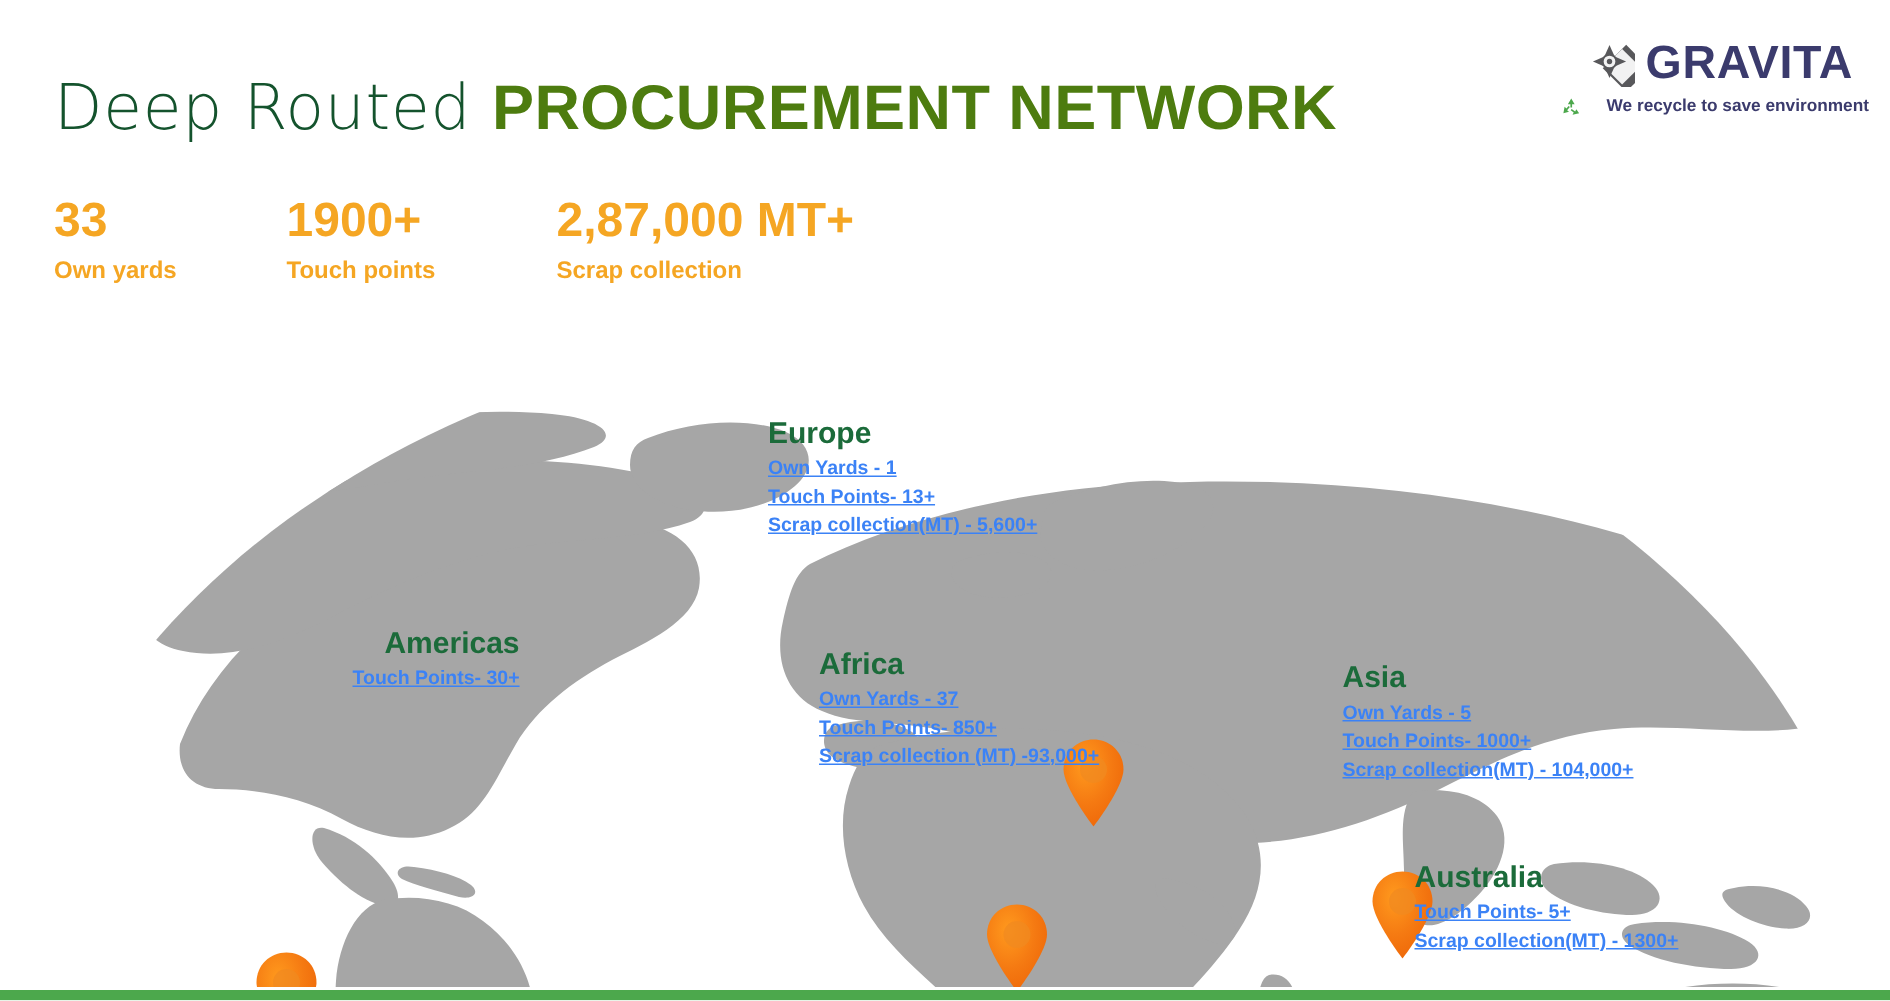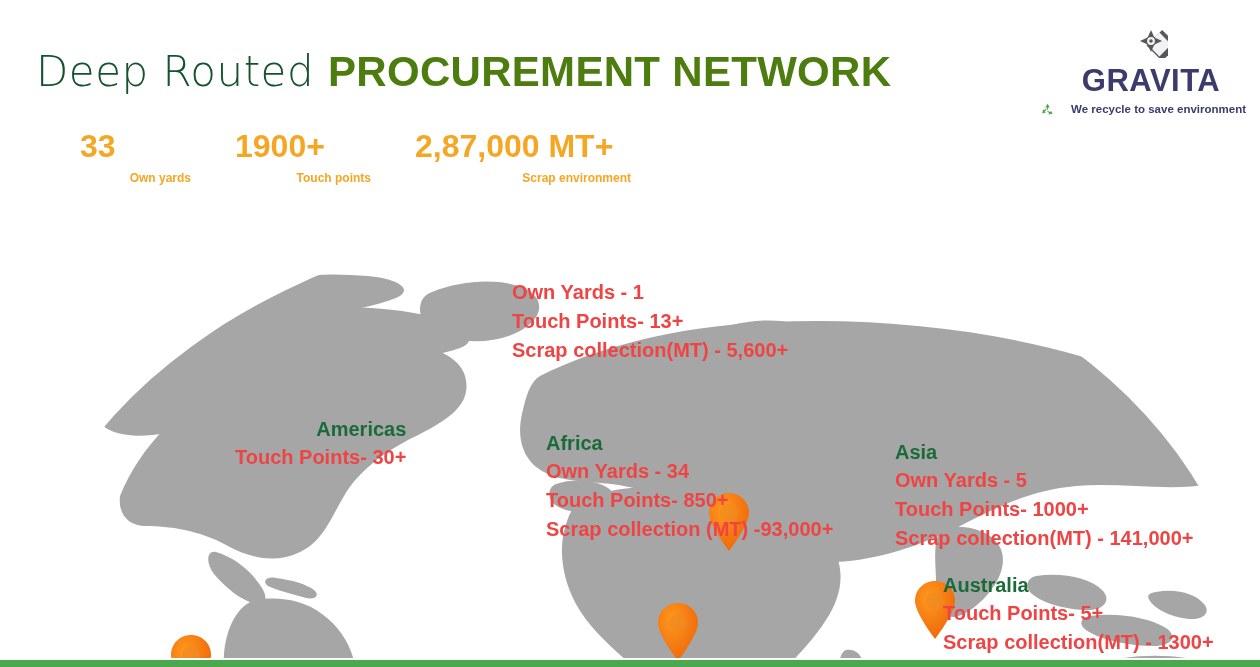--- a/index.html
+++ b/index.html
@@ -29,21 +29,20 @@
     top: 24px;
     right: 14px;
     width: 190px;
     text-align: right;
   }
   .logo-row {
     display: flex;
     align-items: center;
     justify-content: flex-start;
     gap: 7px;
-    flex-direction: column;
   }
   .logo-mark {
     width: 34px;
     height: 34px;
     flex: 0 0 auto;
     display: block;
   }
   .logo-word {
     font-size: 31px;
     font-weight: bold;
@@ -106,30 +105,28 @@
   .stat {
     display: flex;
     flex-direction: column;
   }
   .stat-value {
     font-size: 32px;
     font-weight: bold;
     color: #f5a623;
     line-height: 1.15;
     white-space: nowrap;
-    margin-left: 44px;
   }
   .stat-label {
-    font-size: 12px;
+    font-size: 16px;
     font-weight: bold;
     color: #f5a623;
     line-height: 1.2;
     margin-top: 6px;
     white-space: nowrap;
-    text-align: right;
   }
   .stat-0 { width: 155px; }
   .stat-1 { width: 180px; }
   .stat-2 { width: 260px; }
 
   
   .map-wrap {
     position: absolute;
     left: 0;
     top: 196px;
@@ -152,24 +149,25 @@
     white-space: nowrap;
   }
   .region-name {
     font-size: 20px;
     font-weight: bold;
     color: #1b6b3a;
     line-height: 1.15;
     margin-bottom: 2px;
   }
   .region-line {
-    font-size: 20px;
-    font-weight: bold;
-    color: #ef4444;
+    font-size: 13px;
+    font-weight: bold;
+    color: #3b82f6;
     line-height: 1.45;
+    text-decoration: underline;
   }
 
   .region-americas  { left: 235px; top: 418px; text-align: right; }
   .region-europe    { left: 512px; top: 278px; }
   .region-africa    { left: 546px; top: 432px; }
   .region-asia      { left: 895px; top: 441px; }
   .region-australia { left: 943px; top: 574px; }
 
   
   .pin {
@@ -229,21 +227,21 @@
     <div class="stat stat-0">
       <span class="stat-value">33</span>
       <span class="stat-label">Own yards</span>
     </div>
     <div class="stat stat-1">
       <span class="stat-value">1900+</span>
       <span class="stat-label">Touch points</span>
     </div>
     <div class="stat stat-2">
       <span class="stat-value">2,87,000 MT+</span>
-      <span class="stat-label">Scrap environment</span>
+      <span class="stat-label">Scrap collection</span>
     </div>
   </div>
 
   <div class="map-wrap">
     <svg class="map-svg" viewBox="0 0 1260 462" preserveAspectRatio="none">
       <defs>
         <clipPath id="globeClip">
           <ellipse cx="630" cy="470" rx="620" ry="452"></ellipse>
         </clipPath>
       </defs>
@@ -357,37 +355,38 @@
     </svg>
 
   </div>
 
   <div class="region region-americas">
     <div class="region-name">Americas</div>
     <div class="region-line">Touch Points- 30+</div>
   </div>
 
   <div class="region region-europe">
+    <div class="region-name">Europe</div>
     <div class="region-line">Own Yards - 1</div>
     <div class="region-line">Touch Points- 13+</div>
     <div class="region-line">Scrap collection(MT) - 5,600+</div>
   </div>
 
   <div class="region region-africa">
     <div class="region-name">Africa</div>
-    <div class="region-line">Own Yards - 34</div>
+    <div class="region-line">Own Yards - 37</div>
     <div class="region-line">Touch Points- 850+</div>
     <div class="region-line">Scrap collection (MT) -93,000+</div>
   </div>
 
   <div class="region region-asia">
     <div class="region-name">Asia</div>
     <div class="region-line">Own Yards - 5</div>
     <div class="region-line">Touch Points- 1000+</div>
-    <div class="region-line">Scrap collection(MT) - 141,000+</div>
+    <div class="region-line">Scrap collection(MT) - 104,000+</div>
   </div>
 
   <div class="region region-australia">
     <div class="region-name">Australia</div>
     <div class="region-line">Touch Points- 5+</div>
     <div class="region-line">Scrap collection(MT)  - 1300+</div>
   </div>
 
   <div class="footer-bar"></div>
 

